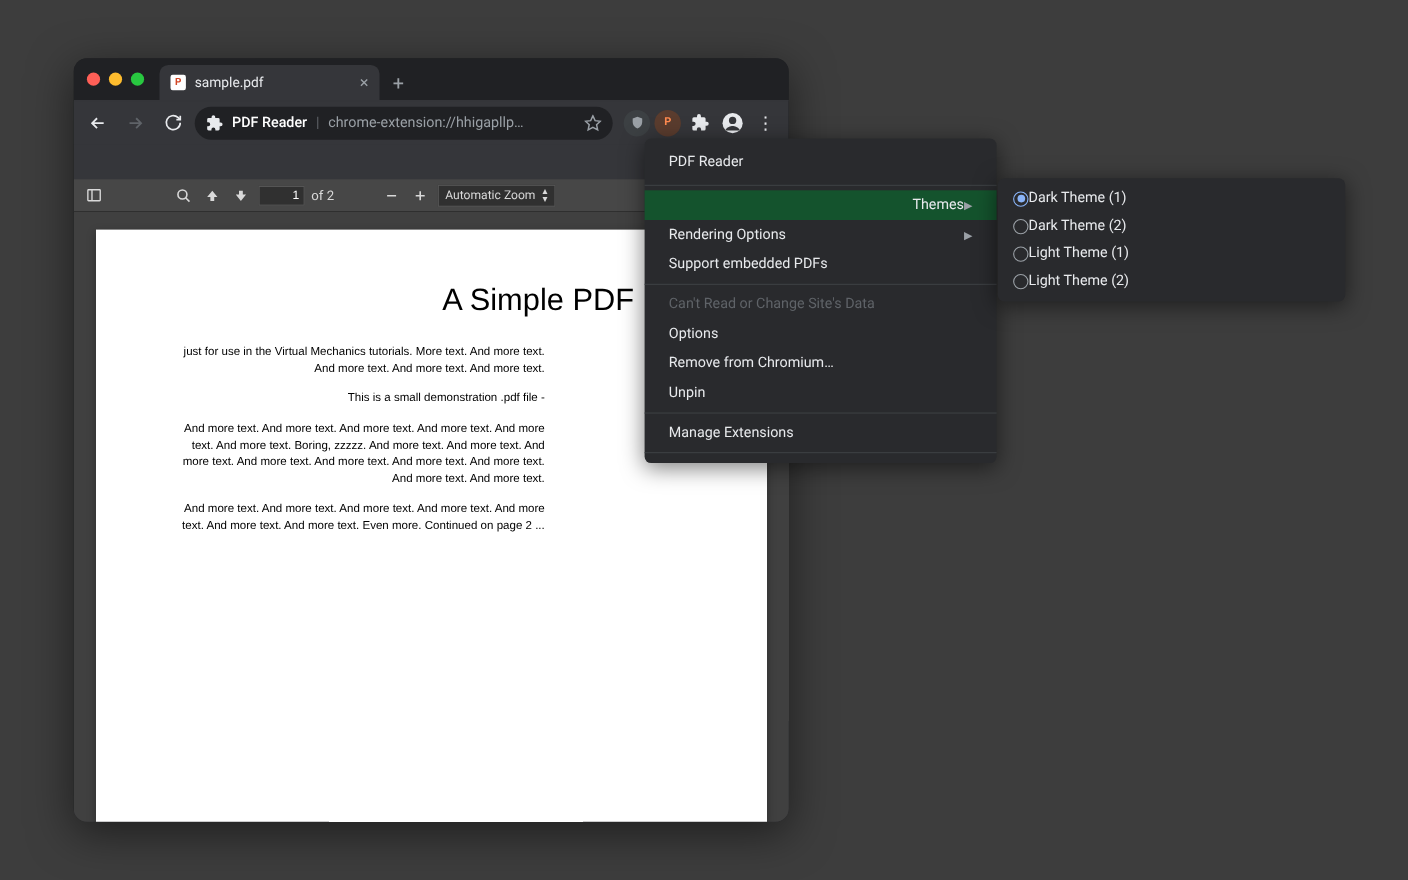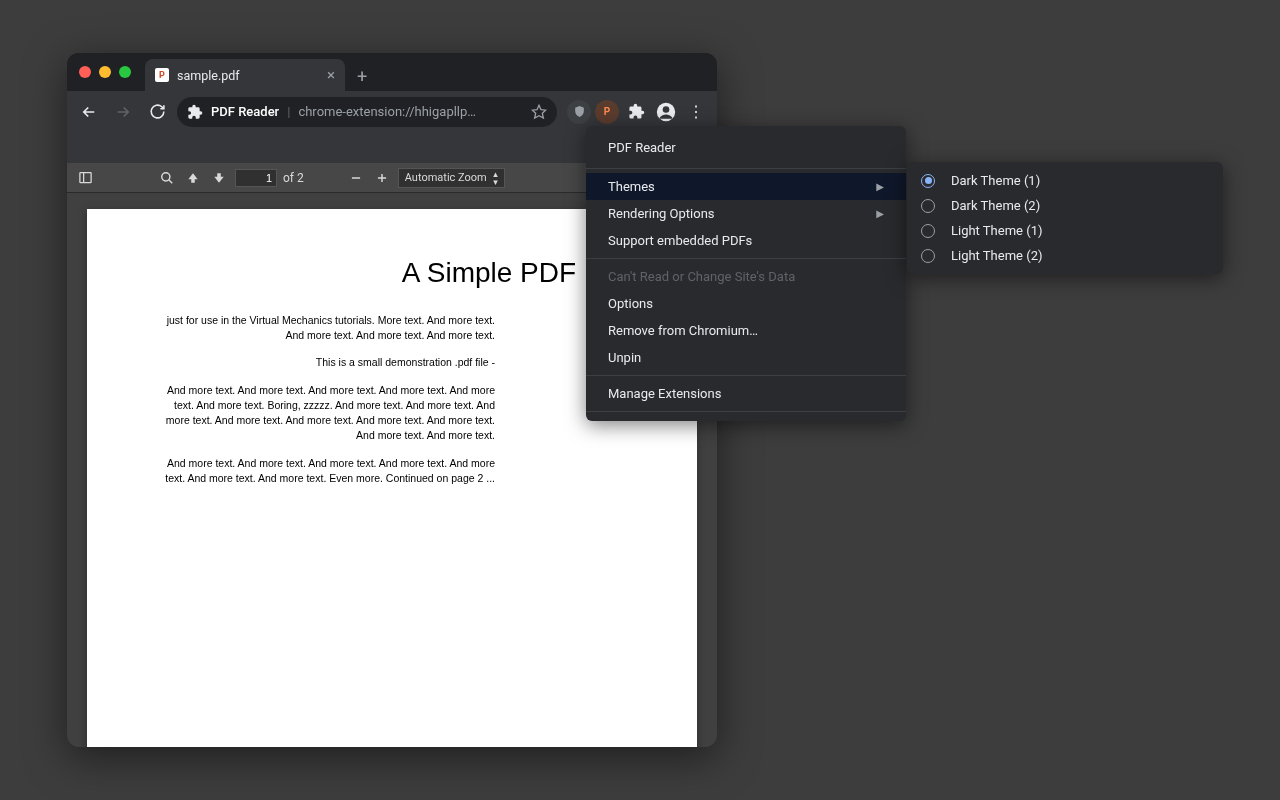--- a/index.html
+++ b/index.html
@@ -168,39 +168,39 @@
     color:#e8eaed;
     font-size:13px;
     z-index:10;
   }
   .menu-header{padding:9px 22px;color:#e8eaed;}
   .menu-sep{height:1px;background:#3c4043;margin:4px 0;}
   .menu-item{
     padding:6px 22px;display:flex;align-items:center;justify-content:space-between;
     cursor:pointer;
   }
-  .menu-item.hovered{background:#0f172a;}
+  .menu-item.hovered{background:#14532d;justify-content:flex-end;}
   .menu-item.disabled{color:#5f6368;cursor:default;}
   .submenu-arrow{color:#9aa0a6;font-size:10px;}
 
   
   .submenu{
     position:absolute;
     left:907px;top:162px;
     width:316px;
     background:#292a2d;
     border-radius:6px;
     box-shadow:0 4px 20px rgba(0,0,0,0.5);
     padding:6px 0;
     color:#e8eaed;
     font-size:13px;
     z-index:11;
   }
   .radio-item{
-    padding:5px 14px;display:flex;align-items:center;gap:16px;cursor:pointer;
+    padding:5px 14px;display:flex;align-items:center;gap:0;cursor:pointer;
   }
   .radio{
     width:14px;height:14px;border:1.5px solid #8ab4f8;border-radius:50%;
     display:flex;align-items:center;justify-content:center;flex-shrink:0;
   }
   .radio.unchecked{border-color:#9aa0a6;}
   .radio-dot{width:7px;height:7px;background:#8ab4f8;border-radius:50%;}
   svg{display:block;}
 </style>
 </head>

